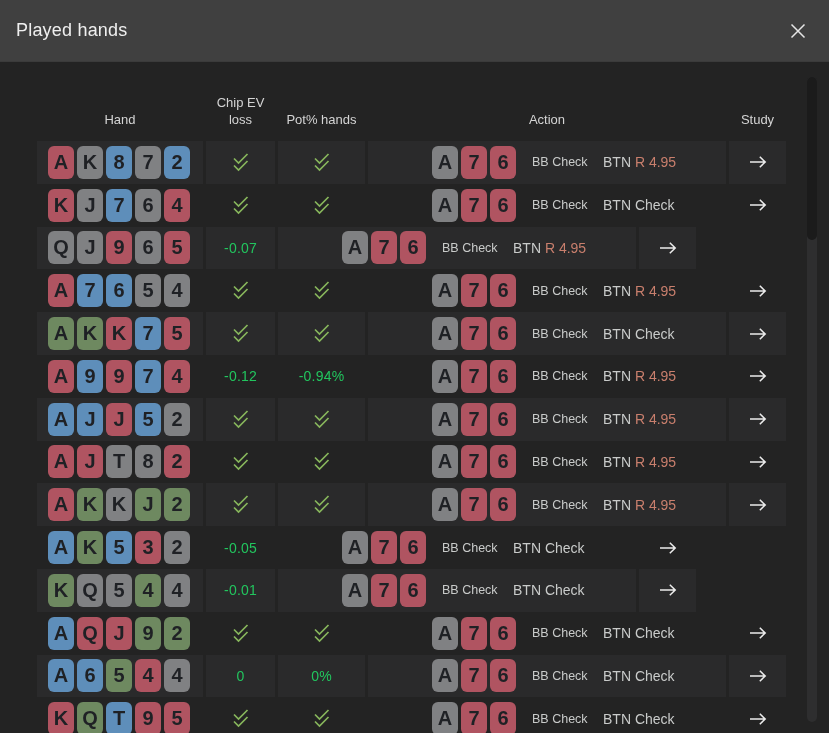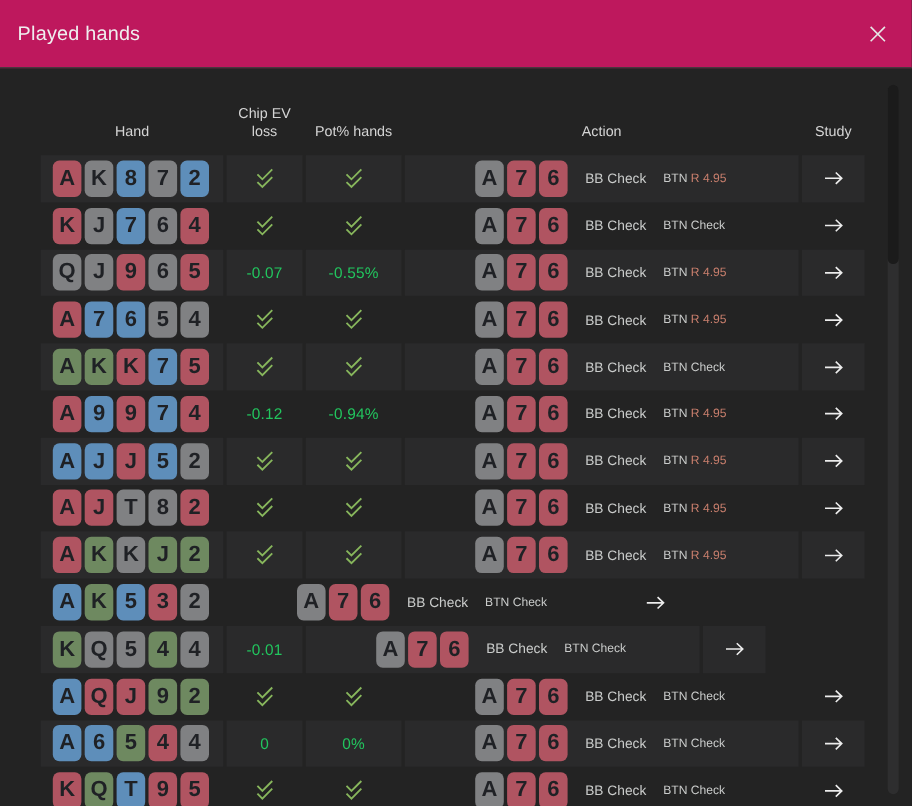--- a/index.html
+++ b/index.html
@@ -1,21 +1,21 @@
 <!DOCTYPE html>
 <html><head>
 <meta charset="utf-8">
 <style>
   * { margin:0; padding:0; box-sizing:border-box; }
   html,body { width:829px; height:733px; overflow:hidden; }
   body { font-family:"Liberation Sans", sans-serif; background:#232323; }
 
   .modal { position:relative; width:829px; height:733px; background:#232323; overflow:hidden; }
 
-  .modal-header { height:62px; background:#be185d; border-bottom:1px solid #3b3b3b;
+  .modal-header { height:62px; background:#404040; border-bottom:1px solid #3b3b3b;
                   display:flex; align-items:center; padding:0 18px 0 16px; }
   .modal-title { color:#efefef; font-size:18px; font-weight:400; letter-spacing:.2px; }
   .close-btn { margin-left:auto; background:none; border:none; cursor:pointer; padding:4px; display:flex; }
 
   .thead { display:flex; margin-left:37px; width:749px; height:79px;
            align-items:flex-end; padding-bottom:13px; color:#d4d4d4; font-size:13px; }
   .hcell { display:flex; align-items:flex-end; justify-content:center; text-align:center; line-height:17px; }
 
   .c-hand  { width:166px; }
   .c-chip  { width:69px;  margin-left:3px; }
@@ -32,21 +32,21 @@
   .cell.c-action { justify-content:flex-start; padding-left:64px; }
 
   .card { width:26px; height:33px; border-radius:6px; margin-right:3px;
           display:flex; align-items:center; justify-content:center;
           font-size:20px; font-weight:700; color:#1f2125; }
   .card:last-child { margin-right:0; }
 
   .val { color:#22c55e; font-size:14px; font-weight:400; letter-spacing:.2px; }
 
   .act-bb  { color:#c9cbca; font-size:12.5px; margin-left:16px; width:55px; white-space:nowrap; }
-  .act-btn { color:#c9cbca; font-size:11px; margin-left:16px; white-space:nowrap; }
+  .act-btn { color:#c9cbca; font-size:14px; margin-left:16px; white-space:nowrap; }
   .act-btn .raise { color:#c97f6d; }
 
   .study-btn { background:none; border:none; cursor:pointer; display:flex; align-items:center; justify-content:center; width:100%; height:100%; }
 
   .scroll-track { position:absolute; right:12px; top:77px; width:10px; height:645px;
                   border-radius:5px; background:#2e2e2f; }
   .scroll-thumb { position:absolute; left:0; top:0; width:10px; height:163px;
                   border-radius:5px; background:#1b1b1b; }
 </style>
 </head>
@@ -156,23 +156,20 @@
             <div class="card" style="background: rgb(128, 129, 131);">Q</div>
             <div class="card" style="background: rgb(128, 129, 131);">J</div>
             <div class="card" style="background: rgb(176, 84, 97);">9</div>
             <div class="card" style="background: rgb(128, 129, 131);">6</div>
             <div class="card" style="background: rgb(176, 84, 97);">5</div>
           </div>
         </div>
         <div class="cell c-chip">
           <span class="val">-0.07</span>
         </div>
-        <div class="cell c-pot">
-          <span class="val">-0.55%</span>
-        </div>
         <div class="cell c-action">
           <div style="display: flex;">
             <div class="card" style="background: rgb(128, 129, 131);">A</div>
             <div class="card" style="background: rgb(176, 84, 97);">7</div>
             <div class="card" style="background: rgb(176, 84, 97);">6</div>
           </div>
           <span class="act-bb">BB Check</span>
           <span class="act-btn">BTN <span class="raise">R 4.95</span></span>
         </div>
         <div class="cell c-study">
@@ -414,20 +411,23 @@
       <div class="row">
         <div class="cell c-hand">
           <div style="display: flex;">
             <div class="card" style="background: rgb(94, 142, 186);">A</div>
             <div class="card" style="background: rgb(110, 137, 96);">K</div>
             <div class="card" style="background: rgb(94, 142, 186);">5</div>
             <div class="card" style="background: rgb(176, 84, 97);">3</div>
             <div class="card" style="background: rgb(128, 129, 131);">2</div>
           </div>
         </div>
+        <div class="cell c-chip">
+          <span class="val">-0.05</span>
+        </div>
         <div class="cell c-action">
           <div style="display: flex;">
             <div class="card" style="background: rgb(128, 129, 131);">A</div>
             <div class="card" style="background: rgb(176, 84, 97);">7</div>
             <div class="card" style="background: rgb(176, 84, 97);">6</div>
           </div>
           <span class="act-bb">BB Check</span>
           <span class="act-btn">BTN <span>Check</span></span>
         </div>
         <div class="cell c-study">

